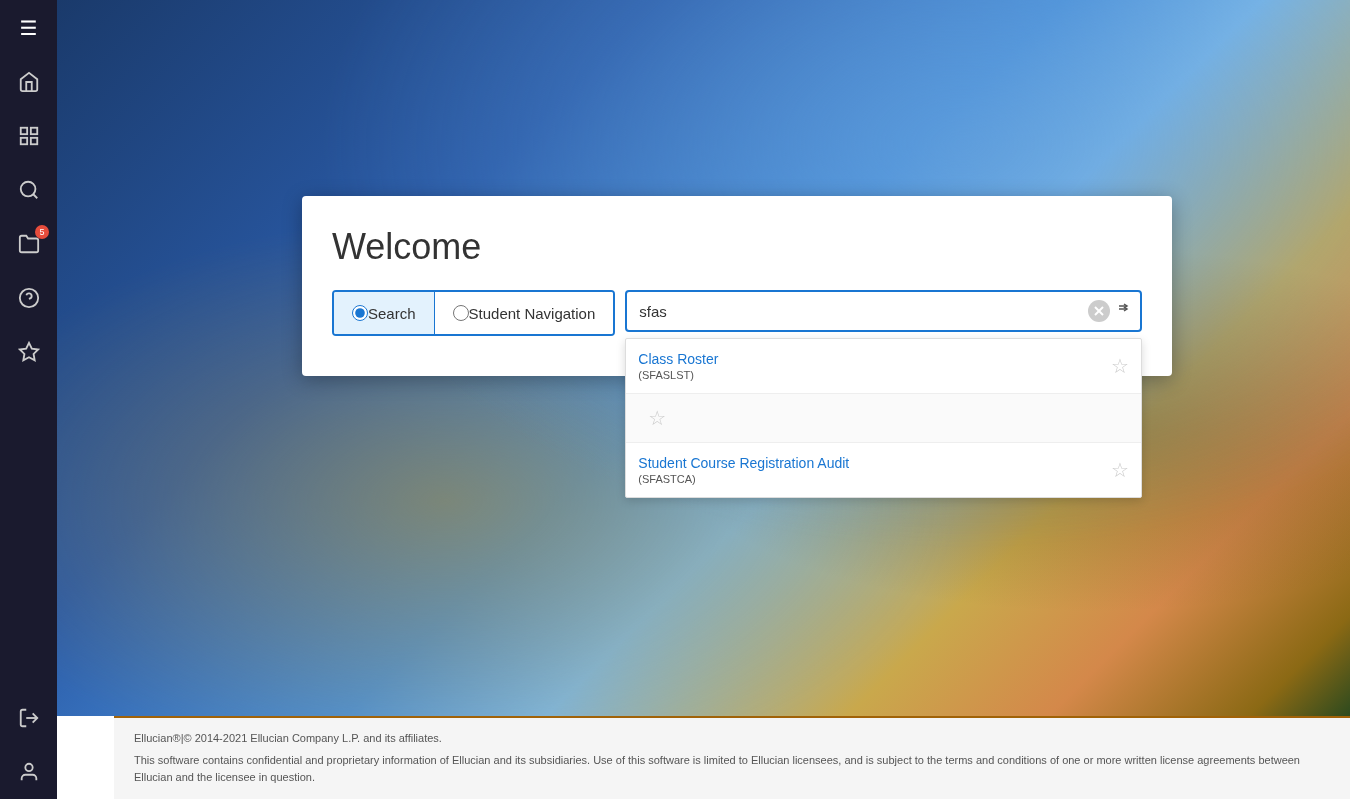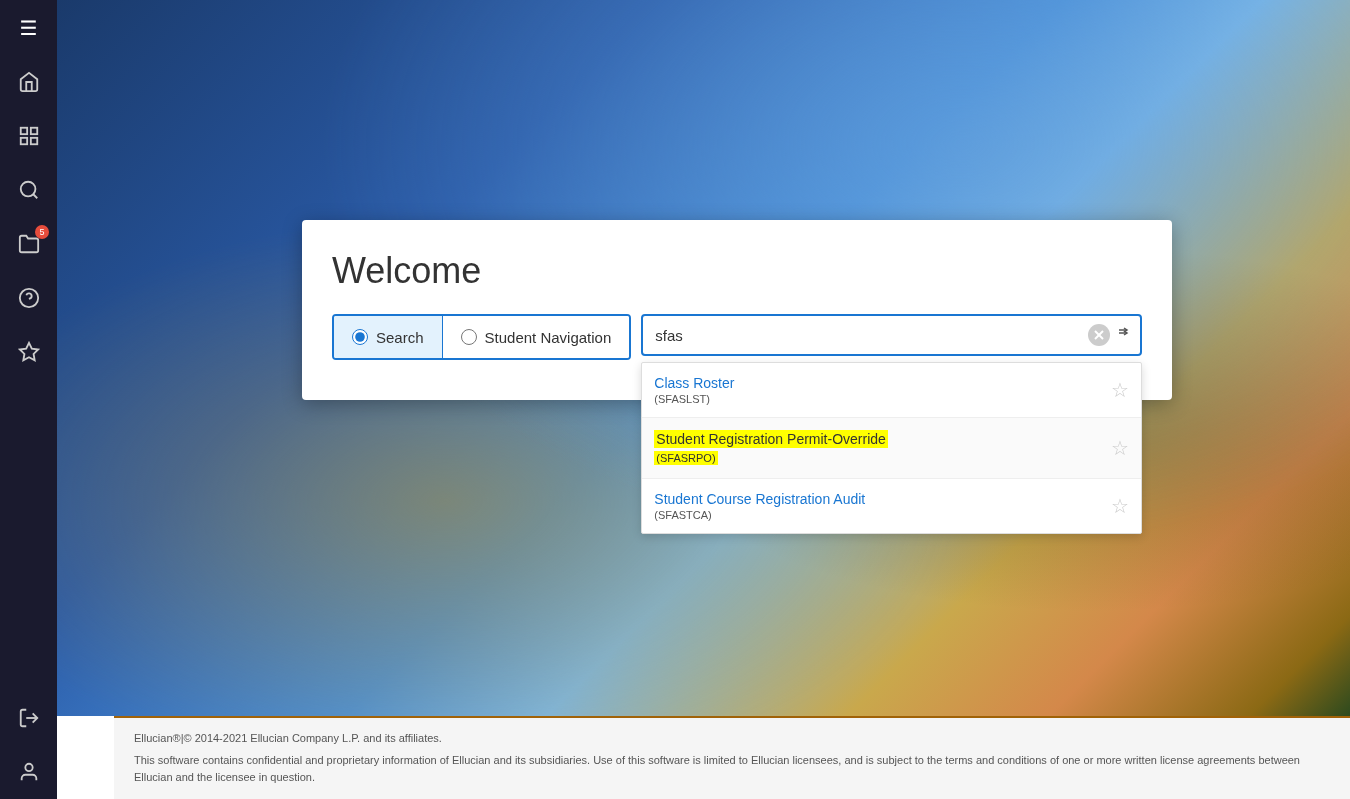--- a/index.html
+++ b/index.html
@@ -75,21 +75,21 @@
       background:
         radial-gradient(ellipse at 70% 20%, rgba(100,160,220,0.6) 0%, transparent 50%),
         radial-gradient(ellipse at 30% 70%, rgba(180,140,40,0.5) 0%, transparent 40%),
         radial-gradient(ellipse at 80% 60%, rgba(80,60,20,0.4) 0%, transparent 30%);
     }
 
     
     .modal {
       position: absolute;
       left: 245px;
-      top: 220px;
+      top: 196px;
       width: 870px;
       background: white;
       border-radius: 4px;
       padding: 30px 30px 40px 30px;
       box-shadow: 0 4px 20px rgba(0,0,0,0.3);
     }
     .modal-title {
       font-size: 36px;
       font-weight: 300;
       color: #333;
@@ -106,21 +106,20 @@
       display: flex;
       border: 2px solid #1976d2;
       border-radius: 4px;
       overflow: hidden;
       height: 46px;
       flex-shrink: 0;
     }
     .radio-tab {
       display: flex;
       align-items: center;
-      gap: 8px;
       padding: 0 18px;
       cursor: pointer;
       font-size: 15px;
       color: #333;
       background: white;
       border: none;
       white-space: nowrap;
     }
     .radio-tab.active {
       background: #e3f2fd;
@@ -350,28 +349,20 @@
 
             <div class="result-item">
               <div class="result-text">
                 <div class="result-name">Class Roster</div>
                 <div class="result-code">(SFASLST)</div>
               </div>
               <span class="star-icon">☆</span>
             </div>
 
             <div class="result-item" style="background:#fafafa;">
-              <div class="result-text">
-                <div>
-                  <span class="result-name highlighted">Student Registration Permit-Override</span>
-                </div>
-                <div>
-                  <span class="result-code highlighted">(SFASRPO)</span>
-                </div>
-              </div>
               <span class="star-icon">☆</span>
             </div>
 
             <div class="result-item">
               <div class="result-text">
                 <div class="result-name">Student Course Registration Audit</div>
                 <div class="result-code">(SFASTCA)</div>
               </div>
               <span class="star-icon">☆</span>
             </div>

